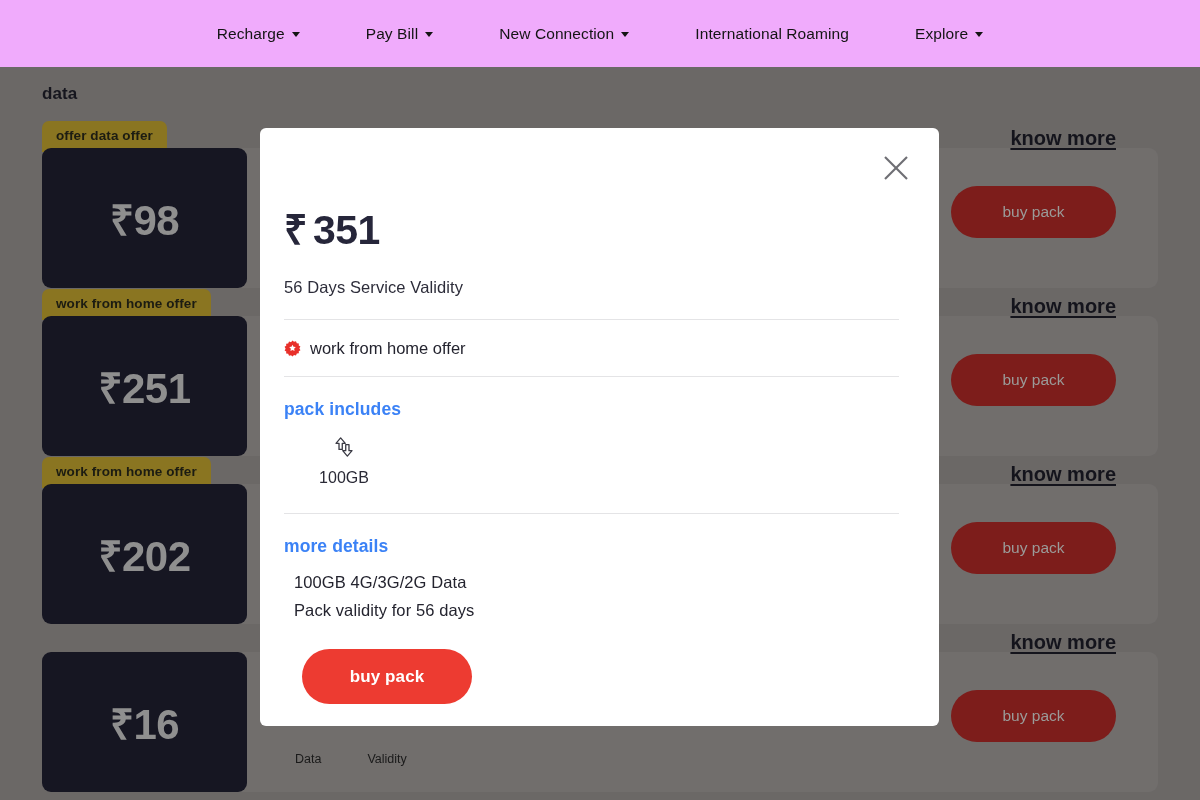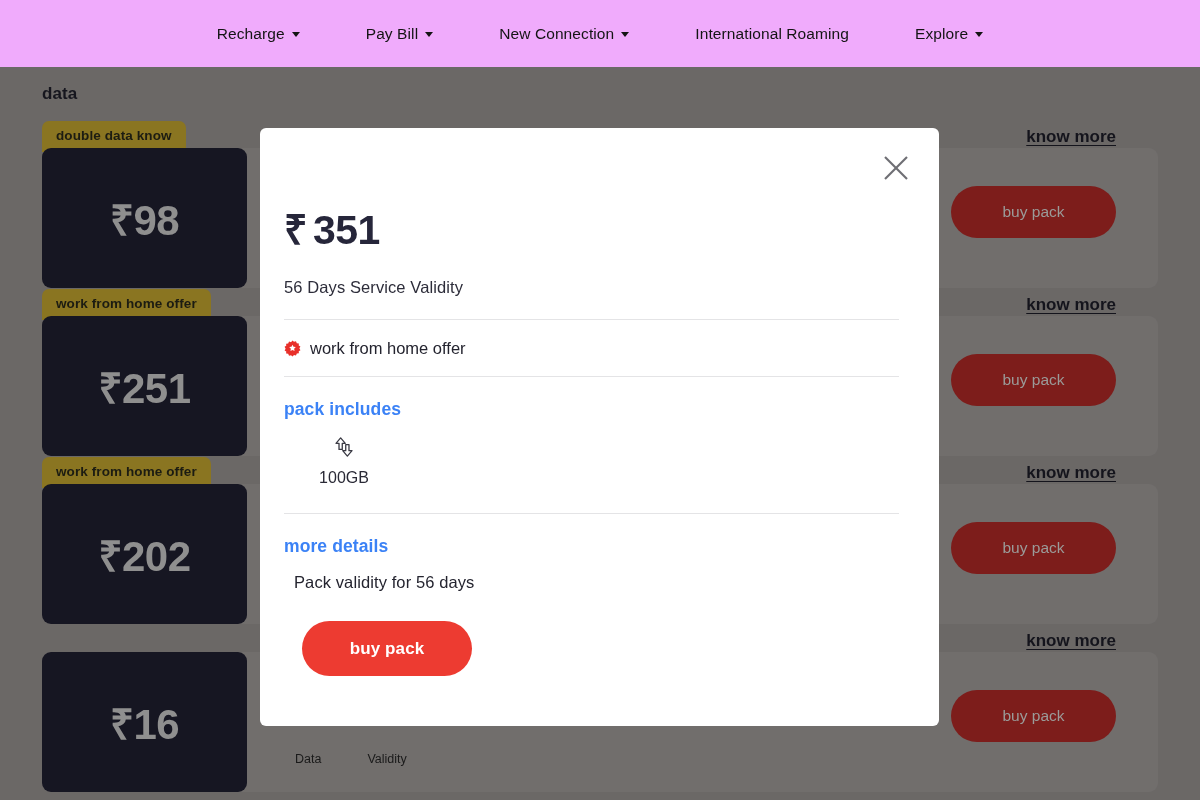--- a/index.html
+++ b/index.html
@@ -111,21 +111,21 @@
     font-weight: 700;
     padding: 7px 14px 9px 14px;
     border-radius: 7px 7px 0 0;
     letter-spacing: .1px;
     white-space: nowrap;
   }
   .know-more {
     position: absolute;
     right: 42px;
     top: -21px;
-    font-size: 17px;
+    font-size: 20px;
     font-weight: 700;
     color: #14141c;
     text-decoration: underline;
     text-underline-offset: 3px;
     cursor: pointer;
   }
   .buy-pack-dim {
     position: absolute;
     right: 42px;
     top: 38px;
@@ -294,21 +294,21 @@
 
     </div>
   </div>
 
   <div class="section-title">data</div>
 
   <div class="rows">
 
     <div class="pack-row">
       <div class="row-inner">
-        <div class="offer-badge">double data know</div>
+        <div class="offer-badge">offer data offer</div>
         <div class="price-tile">
           <span class="amount">₹98</span>
         </div>
         <div class="know-more">know more</div>
         <div class="buy-pack-dim">buy pack</div>
       </div>
     </div>
 
     <div class="pack-row">
       <div class="row-inner">
@@ -388,20 +388,21 @@
           </svg>
           <span class="include-label">100GB</span>
         </div>
       </div>
 
       <div class="hr" style="margin-top:26px"></div>
 
       <div class="more-details">
         <div class="block-title">more details</div>
         <div class="detail-list">
+          <div class="detail-line">100GB 4G/3G/2G Data</div>
           <div class="detail-line">Pack validity for 56 days</div>
         </div>
       </div>
 
       <button class="modal-buy">buy pack</button>
 
     </div>
   </div>
 </div>
 

